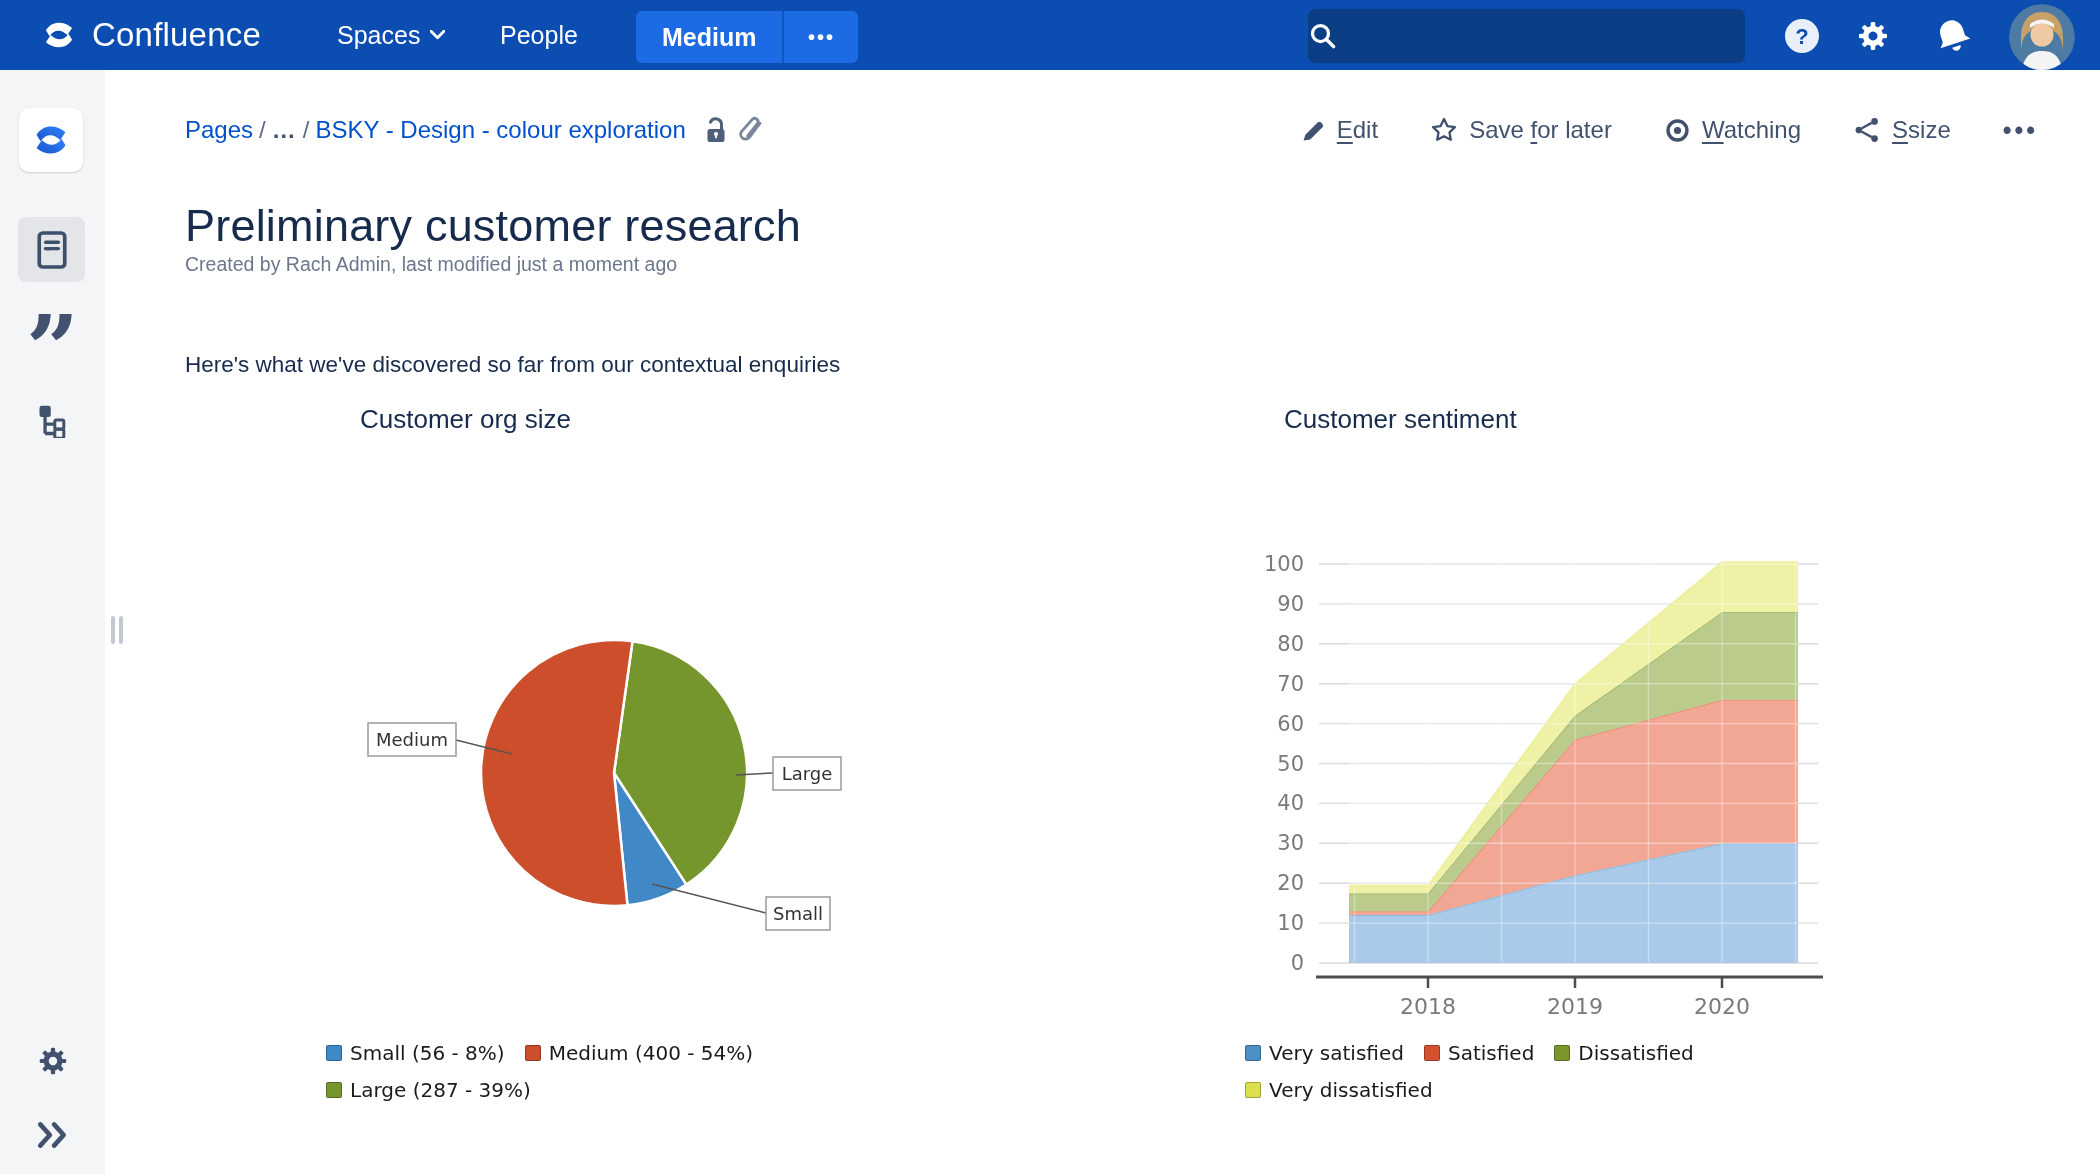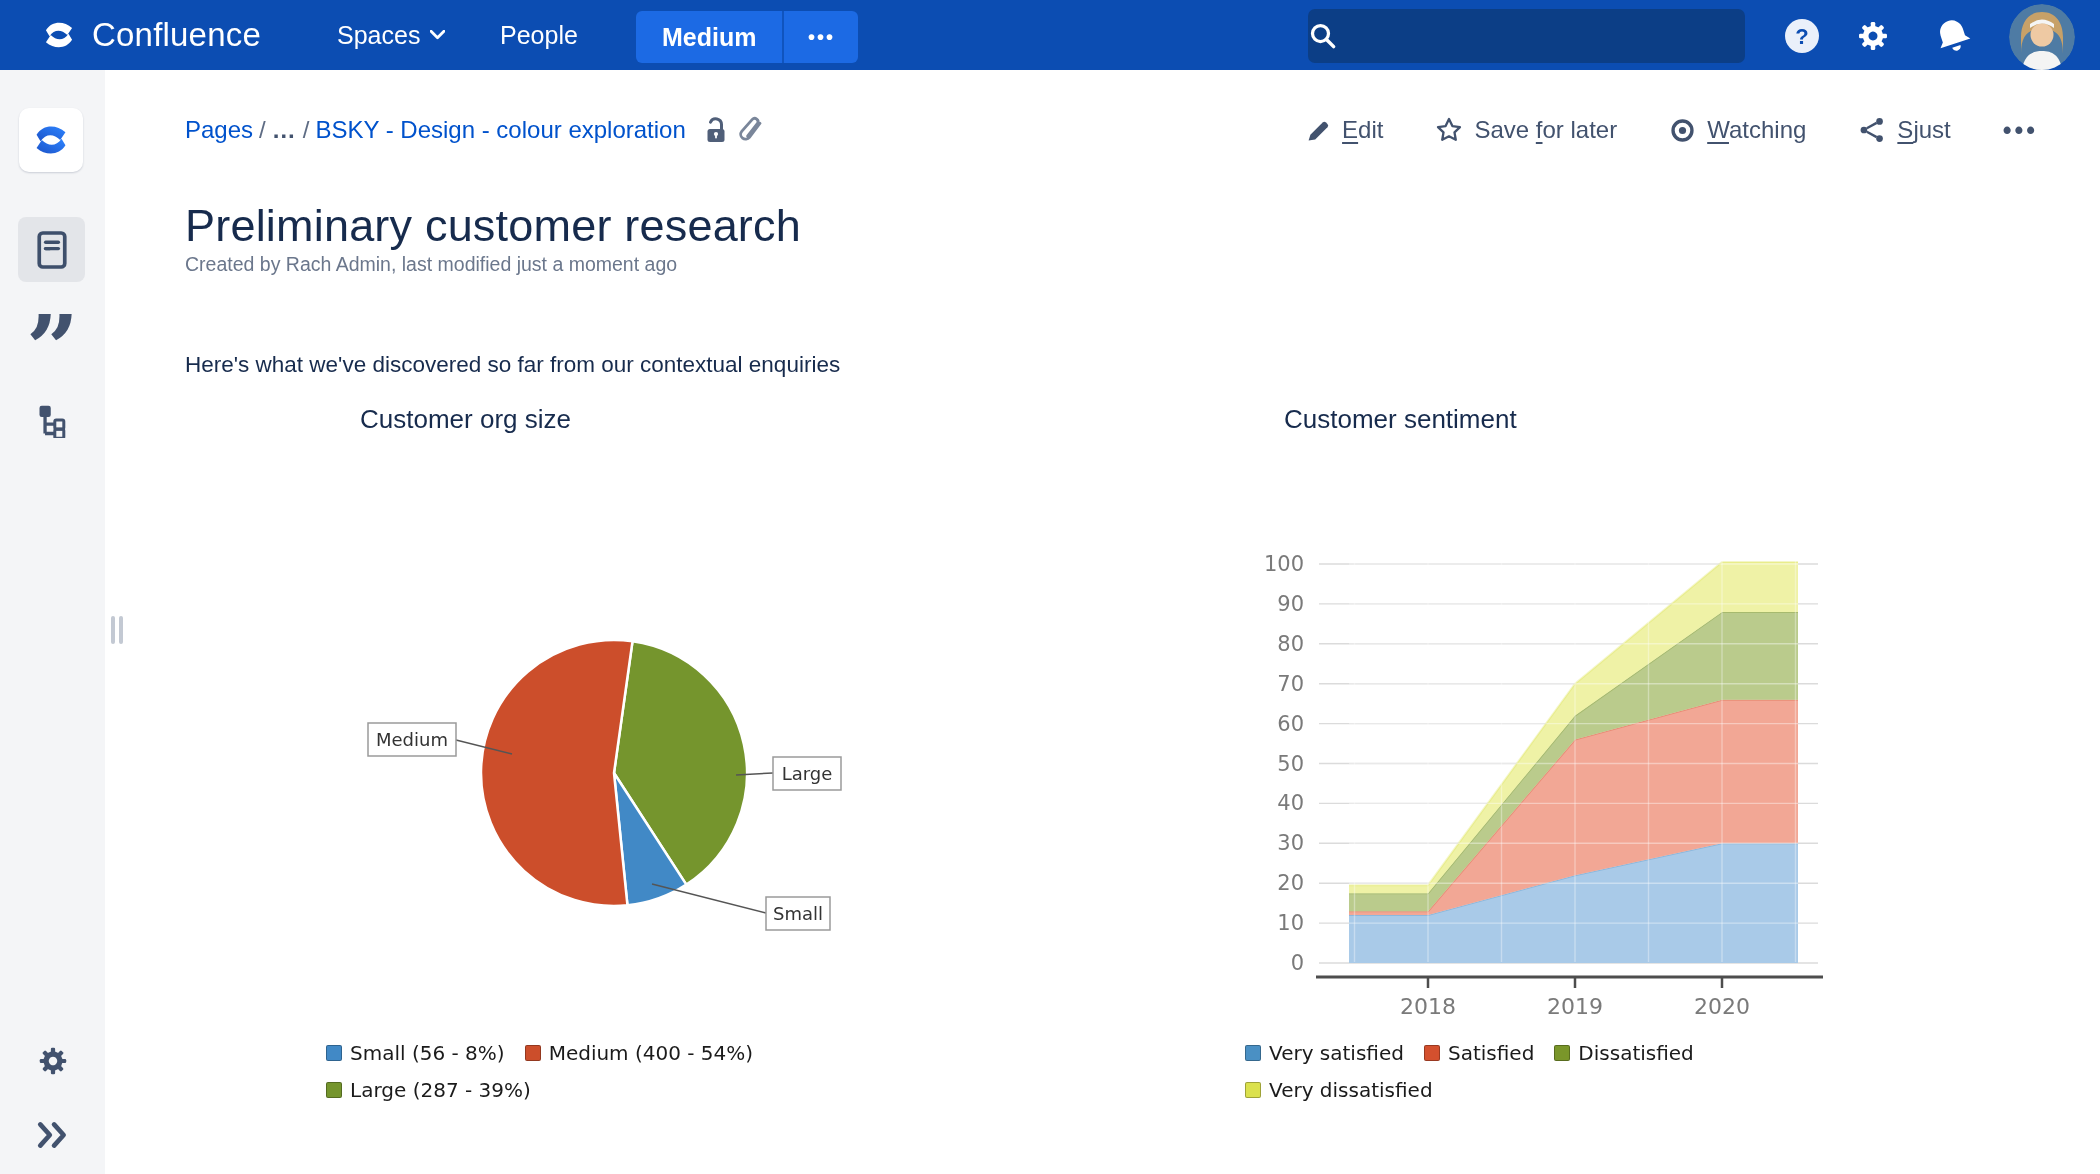--- a/index.html
+++ b/index.html
@@ -247,21 +247,21 @@
     </svg>
     <span><span class="key">W</span><span>atching</span></span>
   </div>
   <div class="action">
     <svg width="28" height="28" viewBox="0 0 26 26">
       <circle cx="5.5" cy="13" r="3.1" fill="#42526E"></circle>
       <circle cx="20" cy="5" r="3.1" fill="#42526E"></circle>
       <circle cx="20" cy="21" r="3.1" fill="#42526E"></circle>
       <path d="M8.2 11.4 L17.3 6.4 M8.2 14.6 L17.3 19.6" stroke="#42526E" stroke-width="2.3"></path>
     </svg>
-    <span><span class="key">S</span><span>just</span></span>
+    <span><span class="key">S</span><span>size</span></span>
   </div>
   <span class="action-more">•••</span>
 </div>
 
 <h1 class="page-title">Preliminary customer research</h1>
 <div class="byline">Created by Rach Admin, last modified just a moment ago</div>
 <p class="intro">Here's what we've discovered so far from our contextual enquiries</p>
 
 <div class="chart-title" style="left:320px;">Customer org size</div>
 <svg id="pie-svg" class="abs" style="left:296px;top:556px;" width="624" height="400" viewBox="296 556 624 400">

